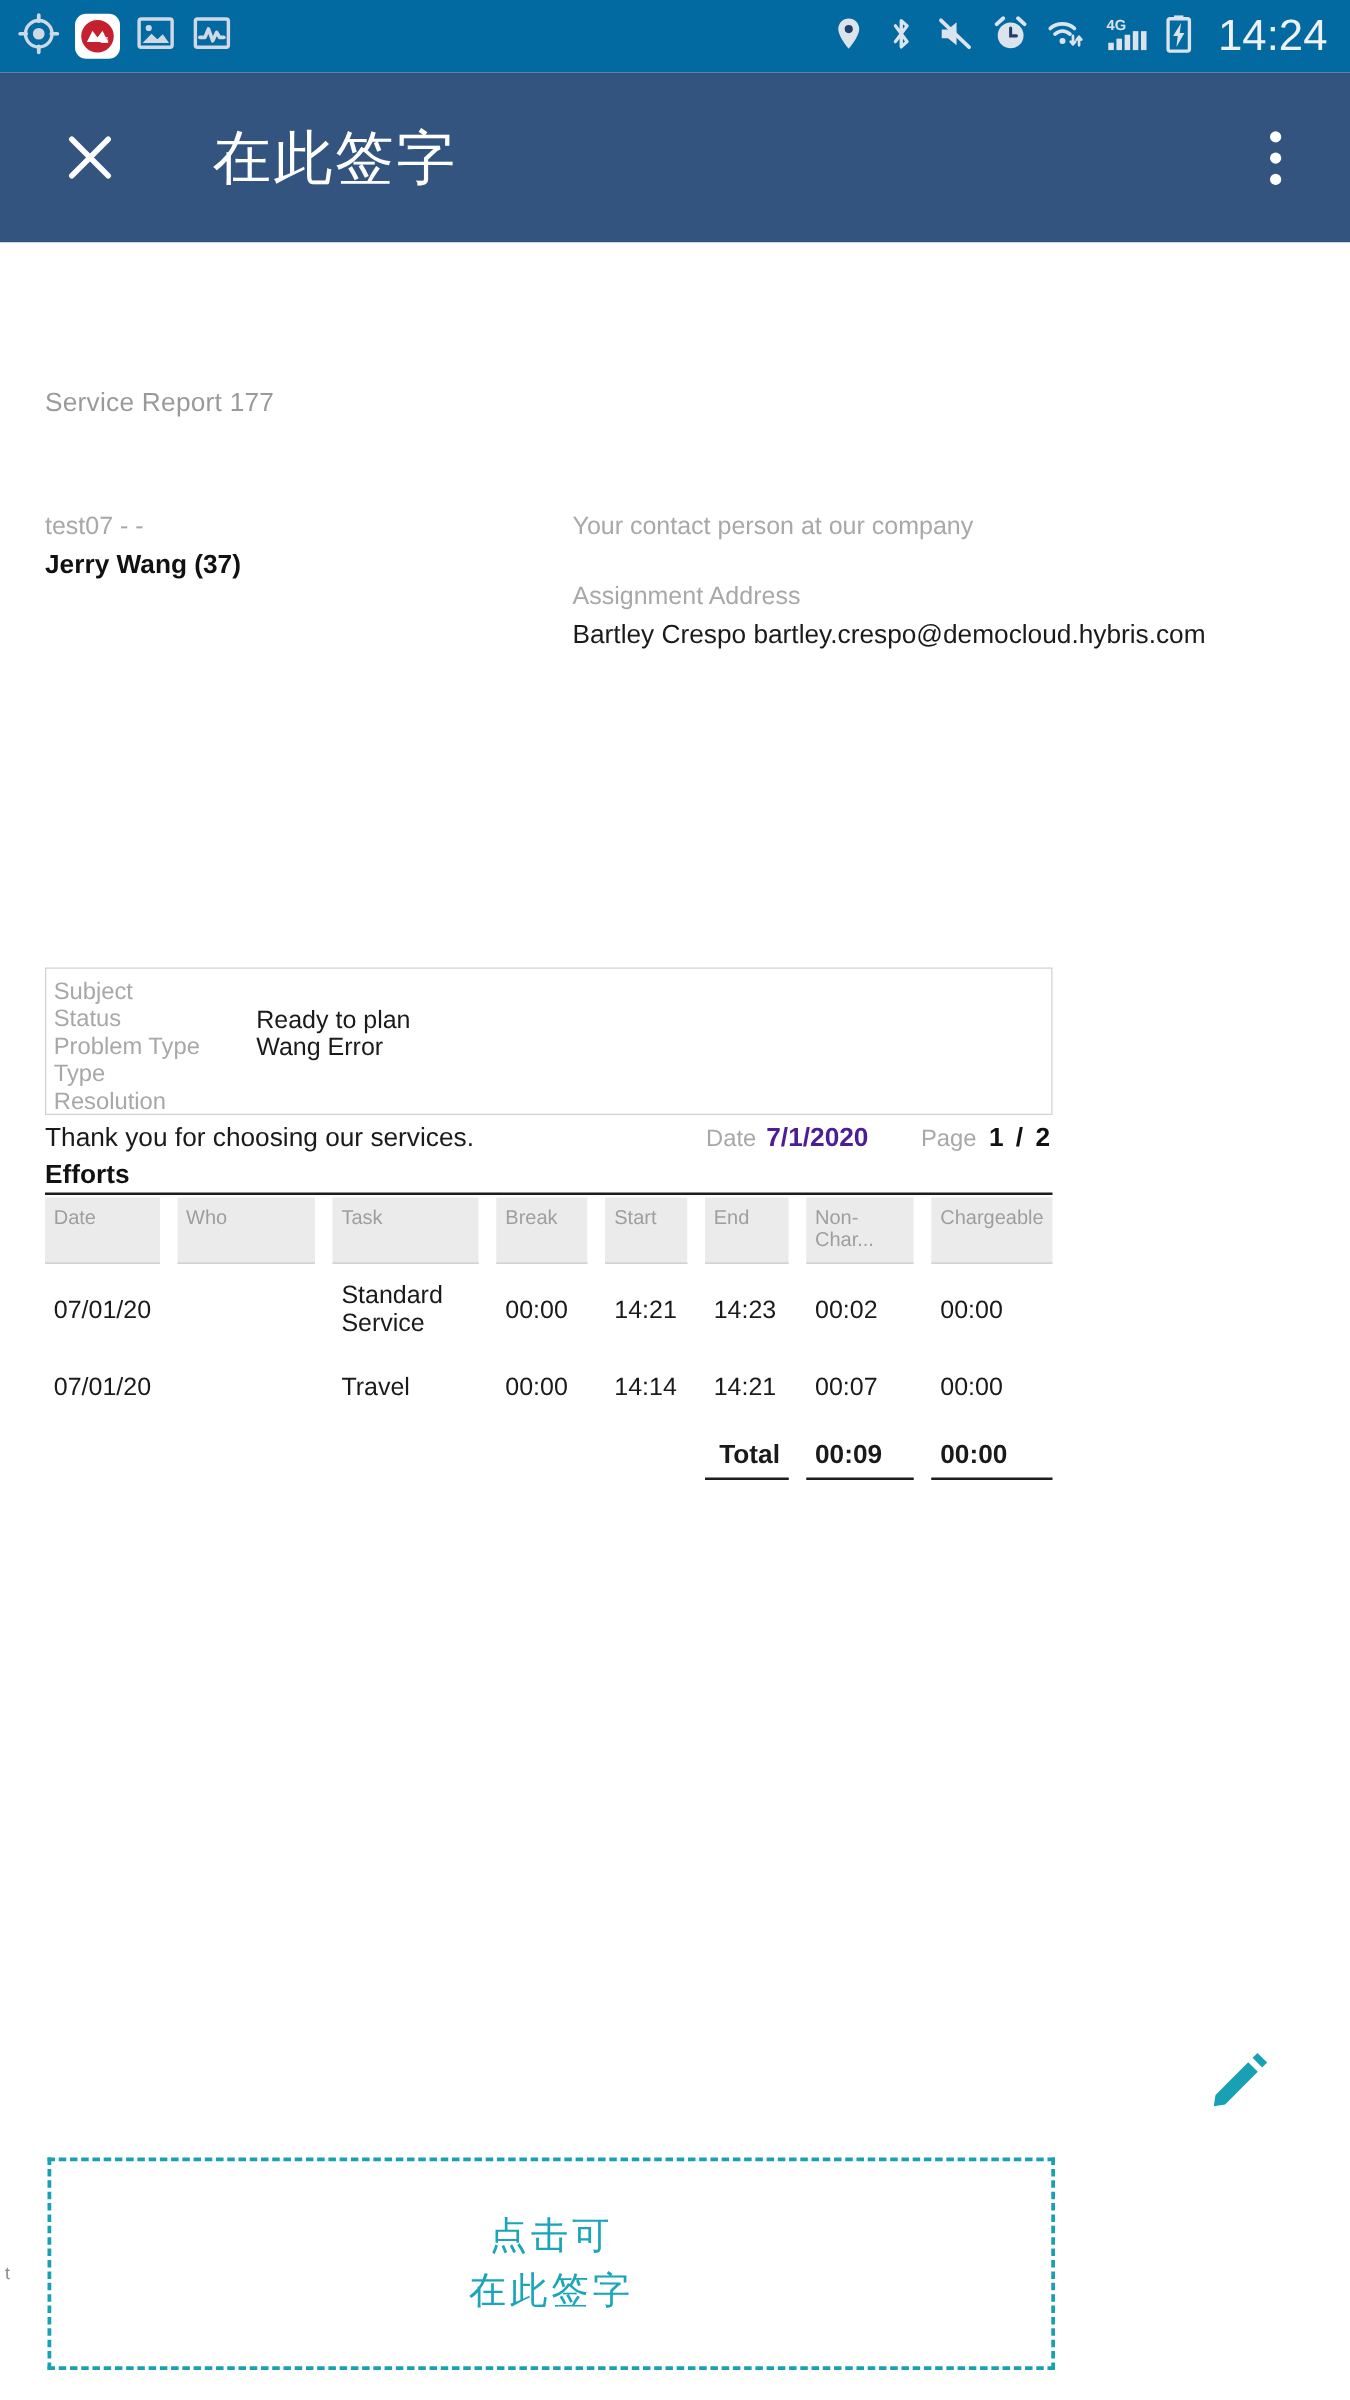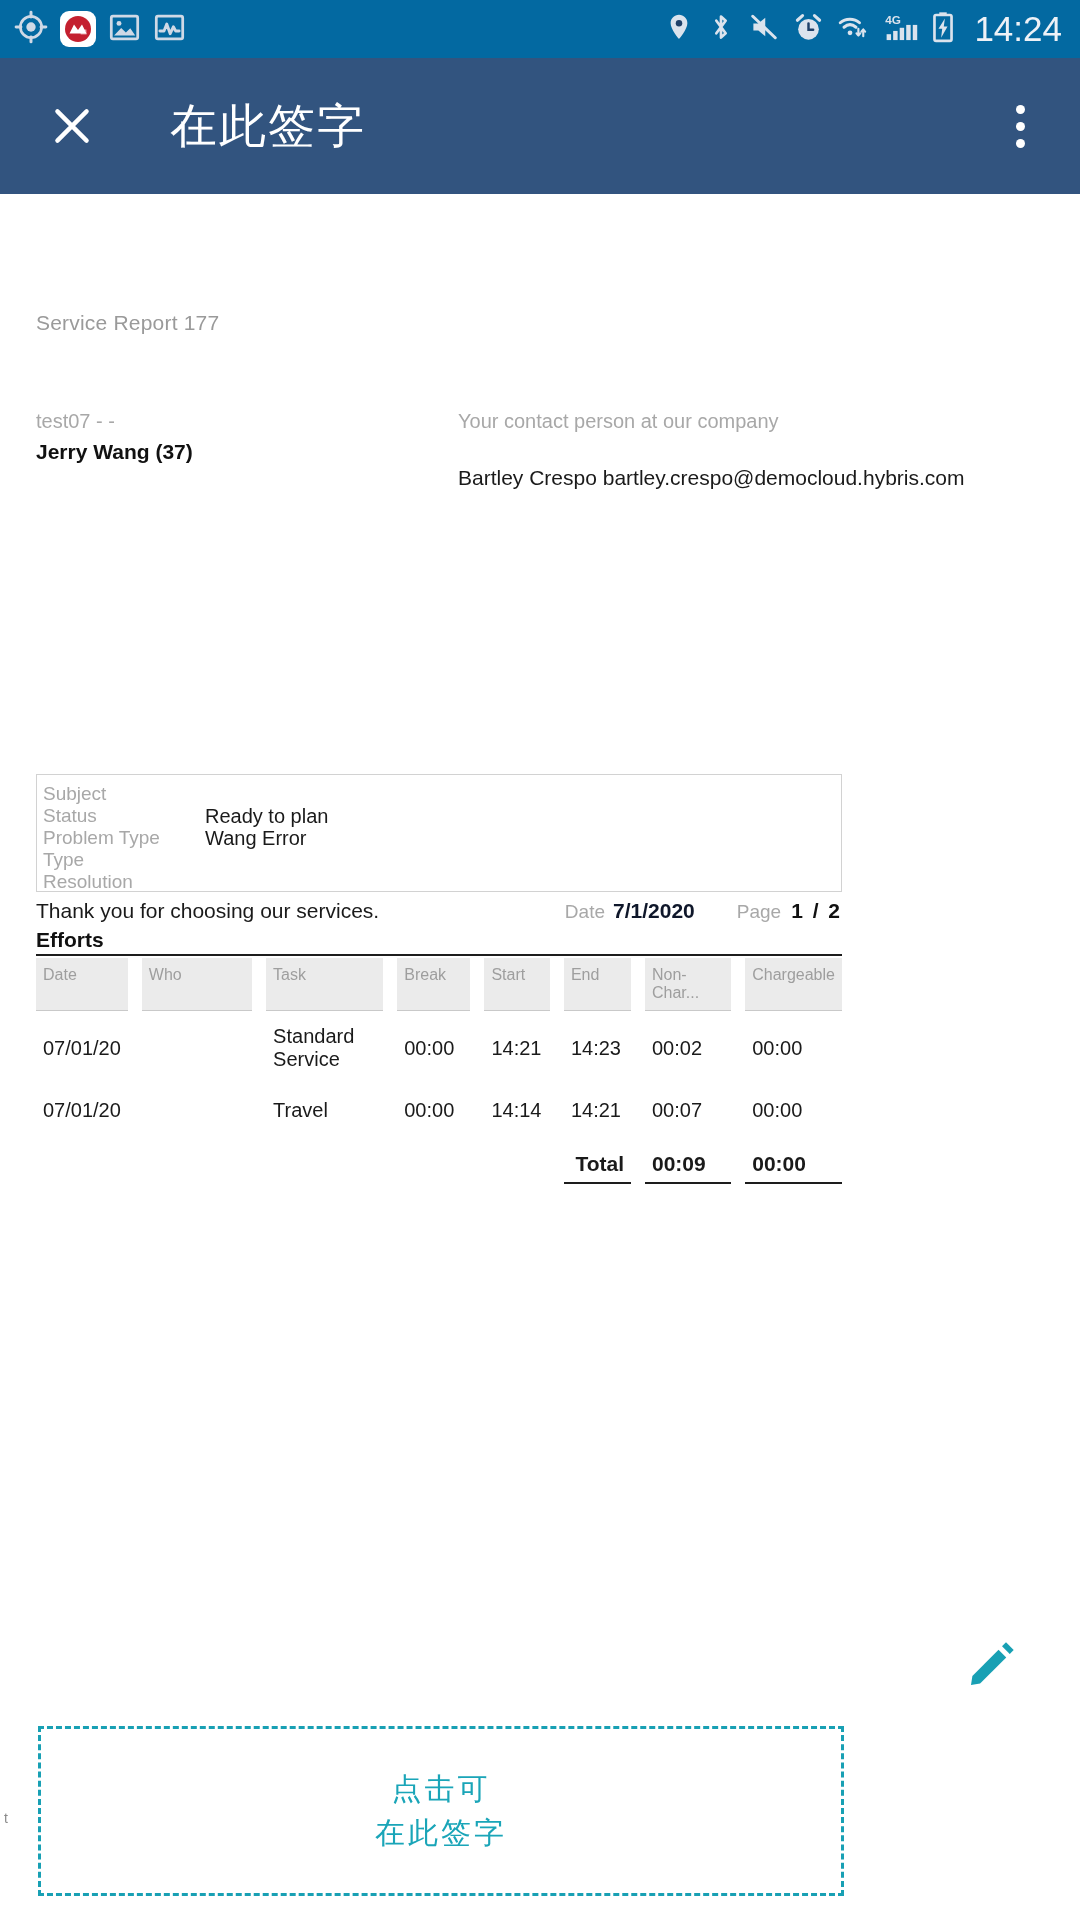--- a/index.html
+++ b/index.html
@@ -91,21 +91,21 @@
   .detail-value{ color:#1a1a1a; font-size:20px; line-height:22px; }
 
   
   .thanks-row{
     position:absolute; left:36px; top:705px; width:806px;
     display:flex; align-items:flex-start;
   }
   .thanks-text{ color:#1a1a1a; font-size:21px; }
   .meta{ margin-left:auto; display:flex; align-items:baseline; gap:0; }
   .meta-label{ color:#a8a8a8; font-size:19px; }
-  .meta-val{ color:#0f172a; font-size:21px; font-weight:bold; margin-left:8px; }
+  .meta-val{ color:#4c1d95; font-size:21px; font-weight:bold; margin-left:8px; }
   .meta-gap{ width:42px; }
   .page-nums{ color:#111; font-size:21px; font-weight:bold; margin-left:10px; letter-spacing:2px; }
 
   
   .efforts-title{
     position:absolute; left:36px; top:734px;
     color:#111; font-size:21px; font-weight:bold;
   }
   .efforts-rule{
     position:absolute; left:36px; top:760px;
@@ -279,20 +279,21 @@
   <div class="doc-title">Service Report 177</div>
 
   <div class="info-left">
     <div class="muted">test07 -  -</div>
     <div class="strong">Jerry Wang (37)</div>
   </div>
 
   <div class="info-right">
     <div class="muted">Your contact person at our company</div>
     <div class="gap-26"></div>
+    <div class="muted">Assignment Address</div>
     <div class="plain">Bartley Crespo bartley.crespo@democloud.hybris.com</div>
   </div>
 
   <div class="detail-box">
     <div class="detail-row">
       <span class="detail-label">Subject</span>
       <span class="detail-value"></span>
     </div>
     <div class="detail-row">
       <span class="detail-label">Status</span>

